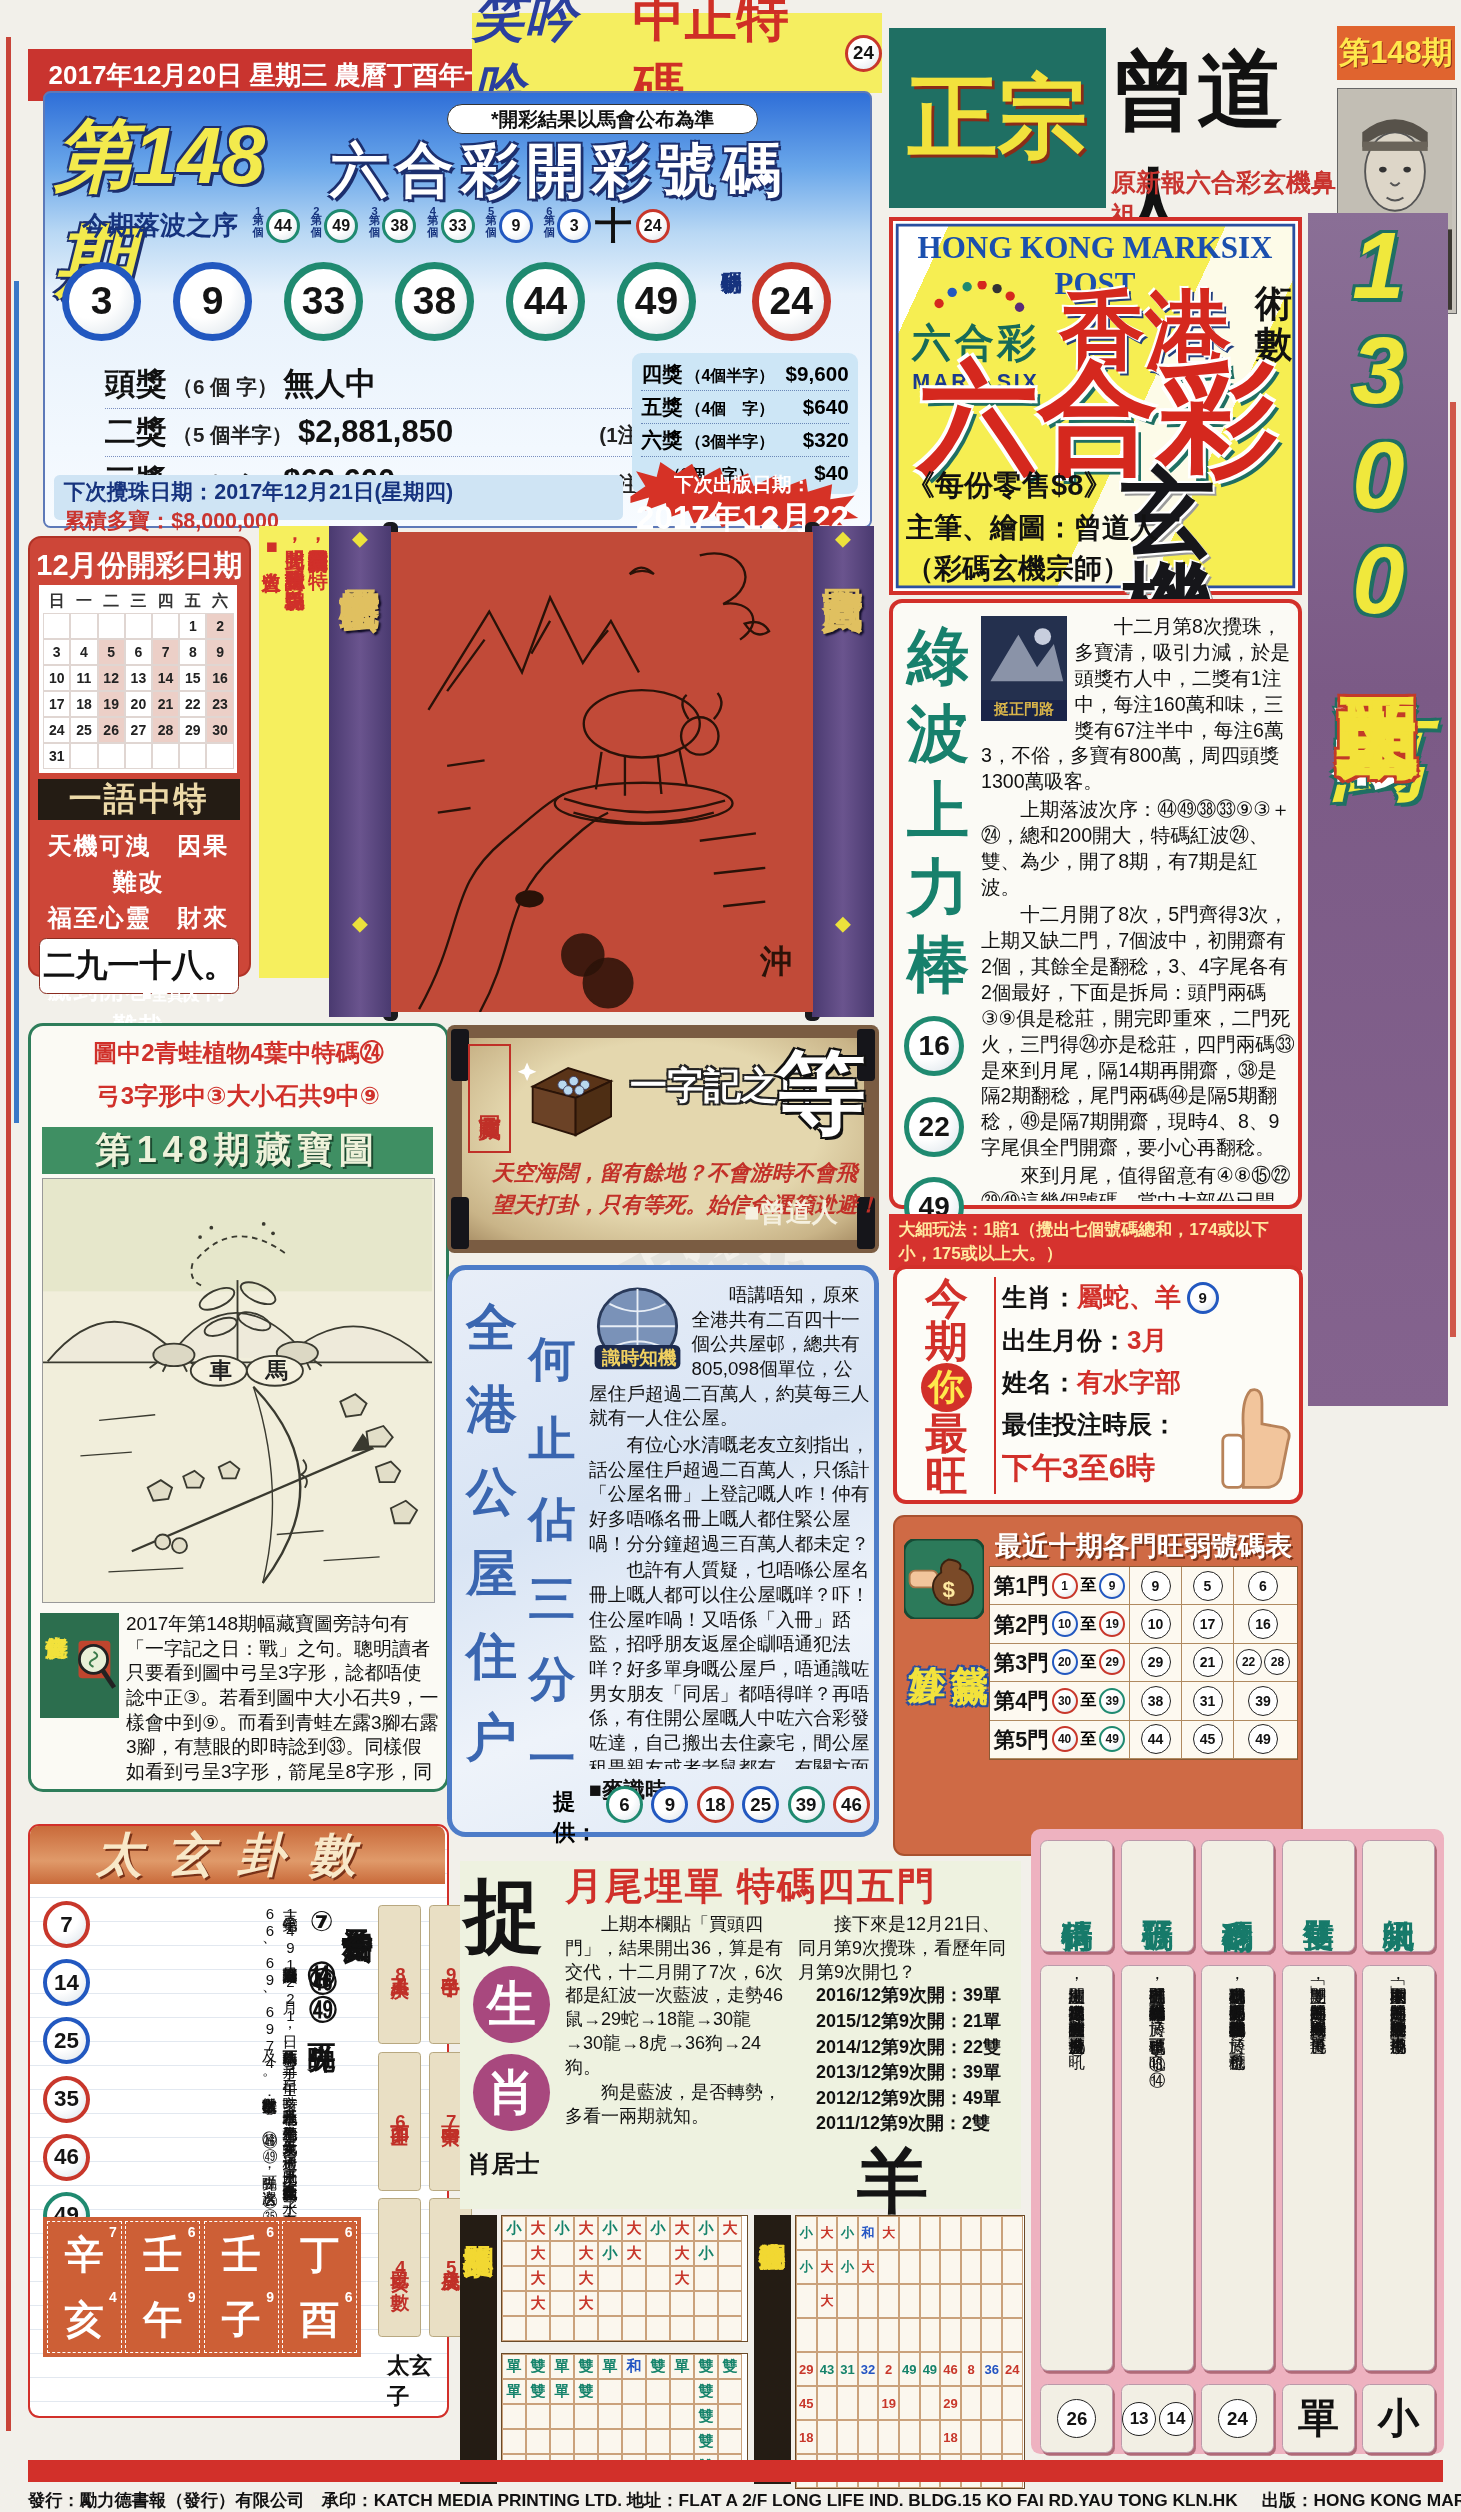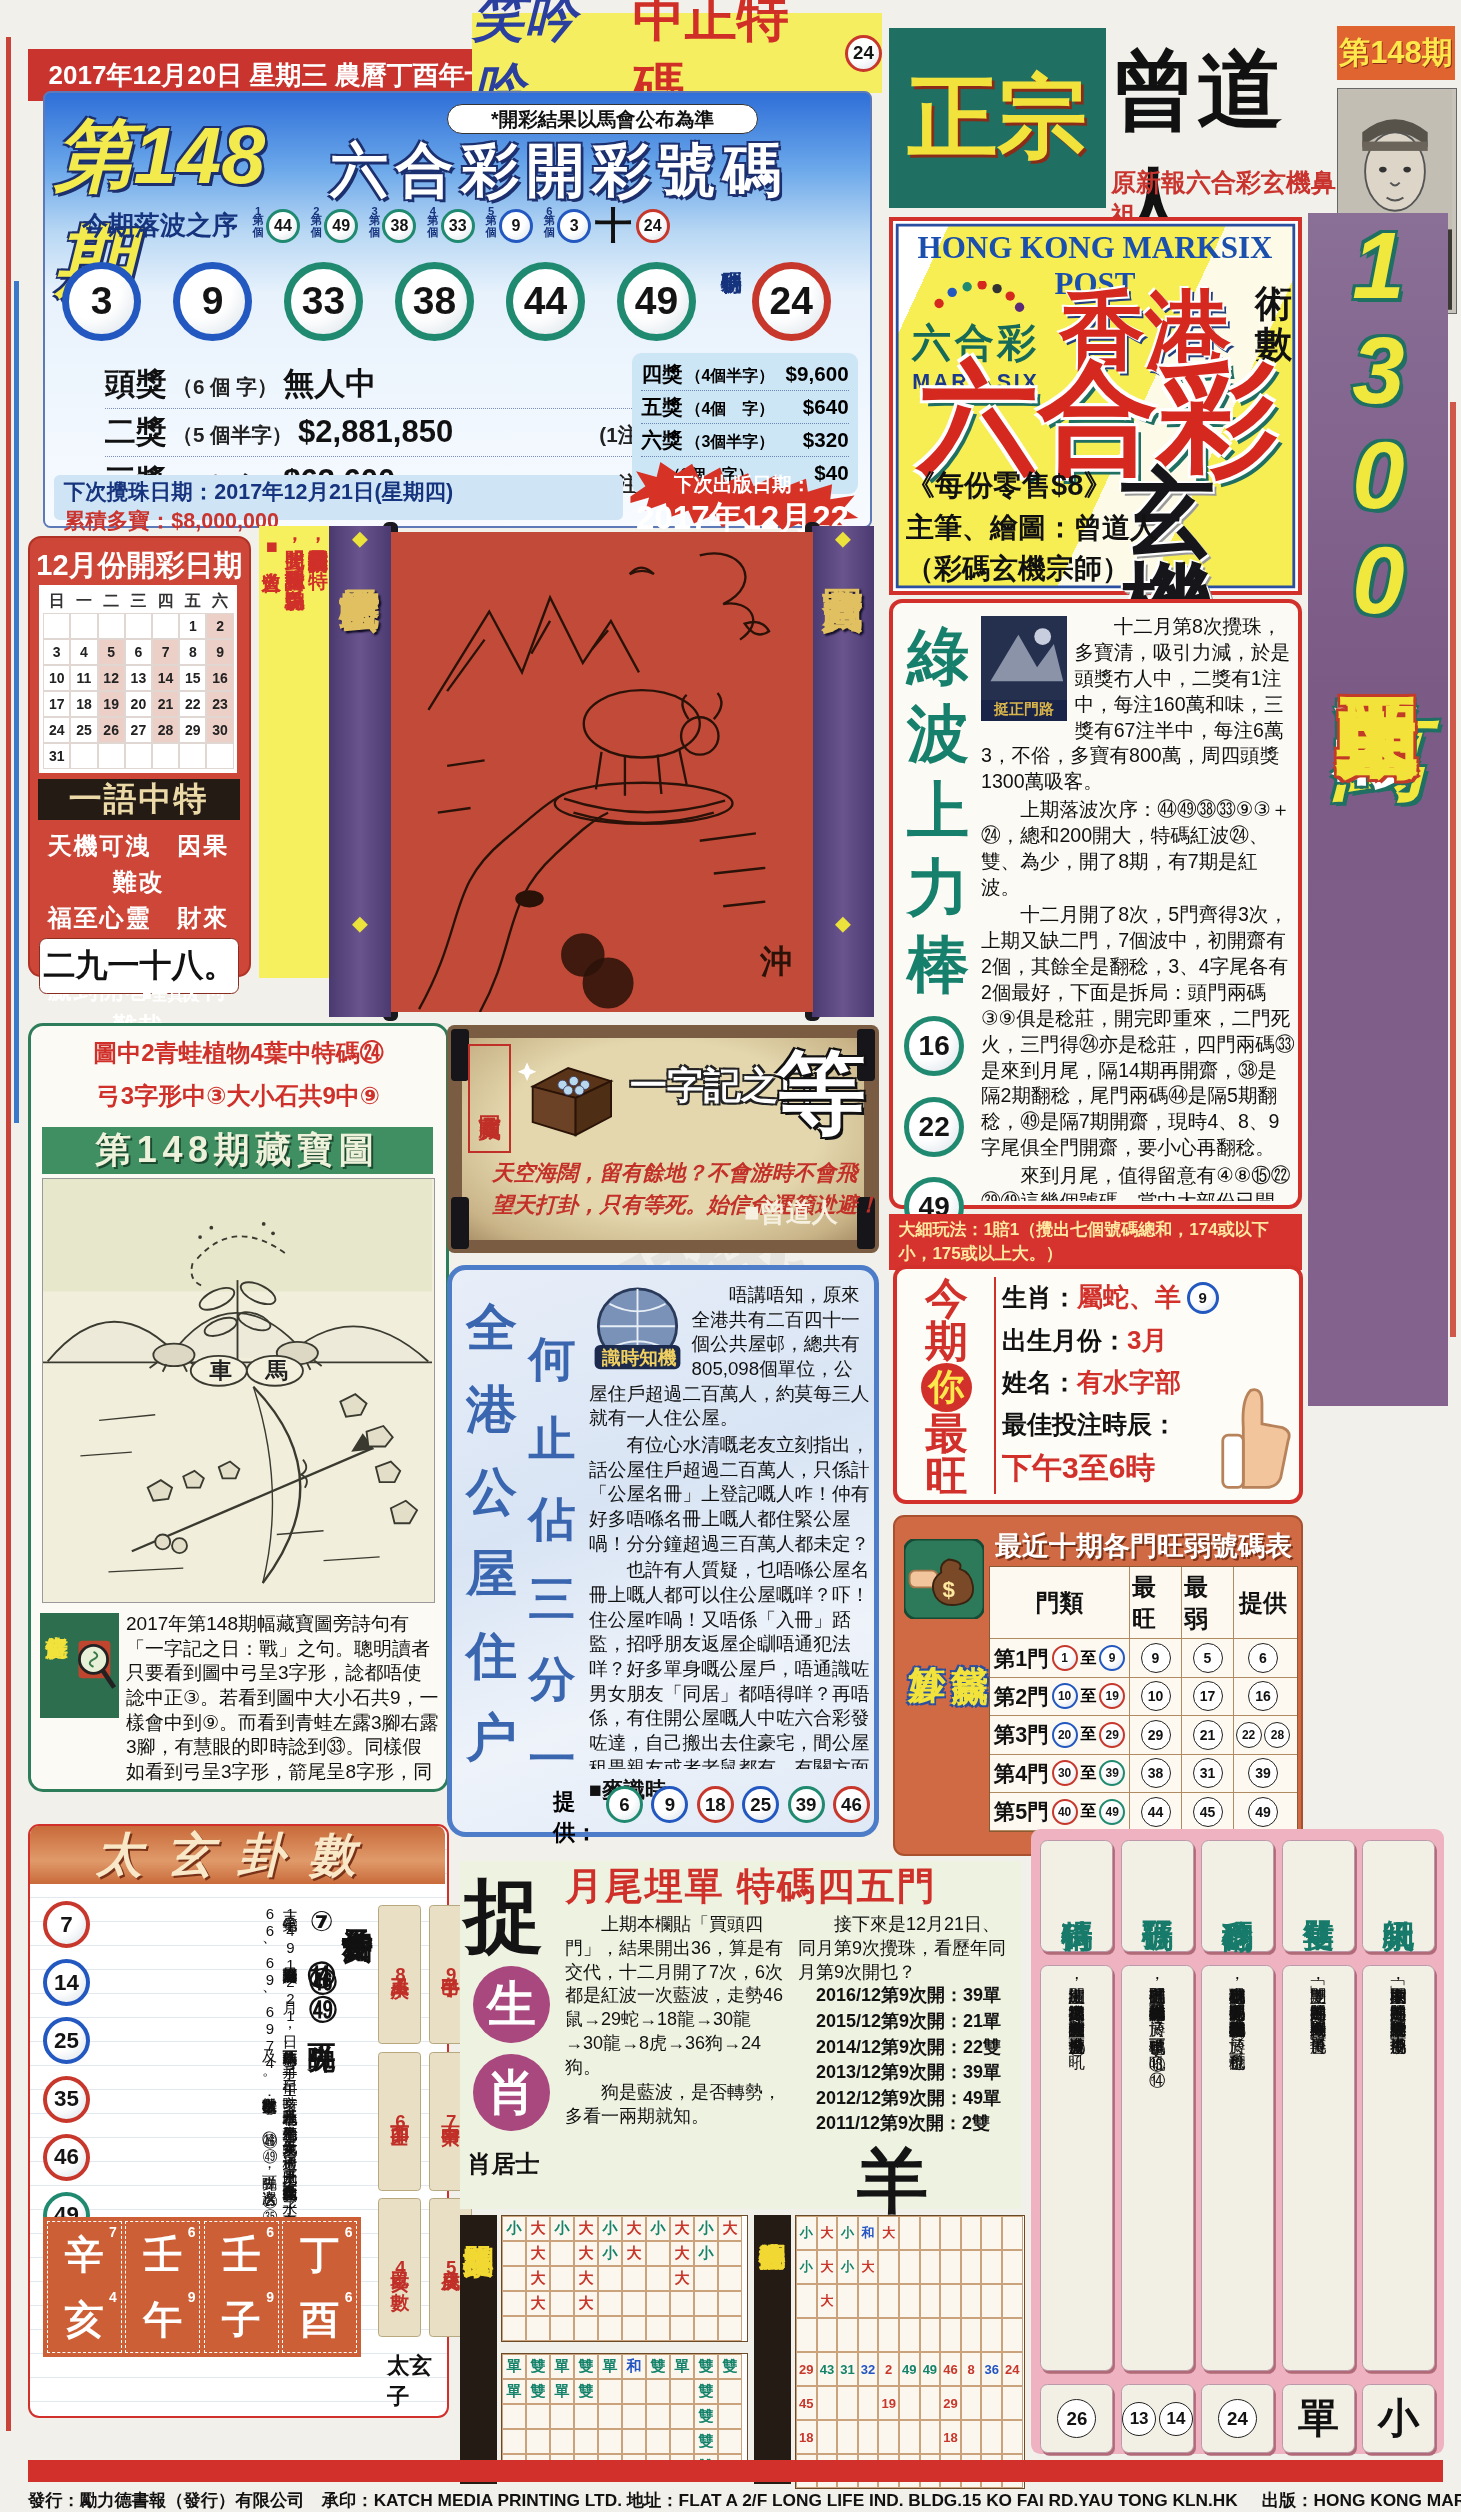--- a/index.html
+++ b/index.html
@@ -814,26 +814,20 @@
         <path d="M48,22 q-10,4 -8,14 q-14,10 -6,26 q8,12 26,8 q16,-4 14,-20 q-2,-14 -14,-18 q4,-8 -12,-10 Z" fill="#7a4a28" stroke="#3a2210" stroke-width="2"></path>
         <text x="48" y="62" font-size="24" fill="#ffe9a0" font-weight="bold" text-anchor="middle">$</text>
       </svg>
     </div>
     <div id="hot-side" class="abs">
       <span class="vt">妙算</span>
       <span class="vt">贏錢</span>
     </div>
     <div id="hot-table" class="abs">
       <div class="ht-row">
-        <div class="ht-head">門類</div>
-        <div class="ht-head">最旺</div>
-        <div class="ht-head">最弱</div>
-        <div class="ht-head">提供</div>
-      </div>
-      <div class="ht-row">
         <div>
             <span class="ht-gate">第1門</span>
             <span class="ball b28 c-red">1</span>
             <span class="ht-zhi">至</span>
             <span class="ball b28 c-blue">9</span>
           </div>
         <div>
             <span class="onum o30">9</span>
           </div>
         <div>

